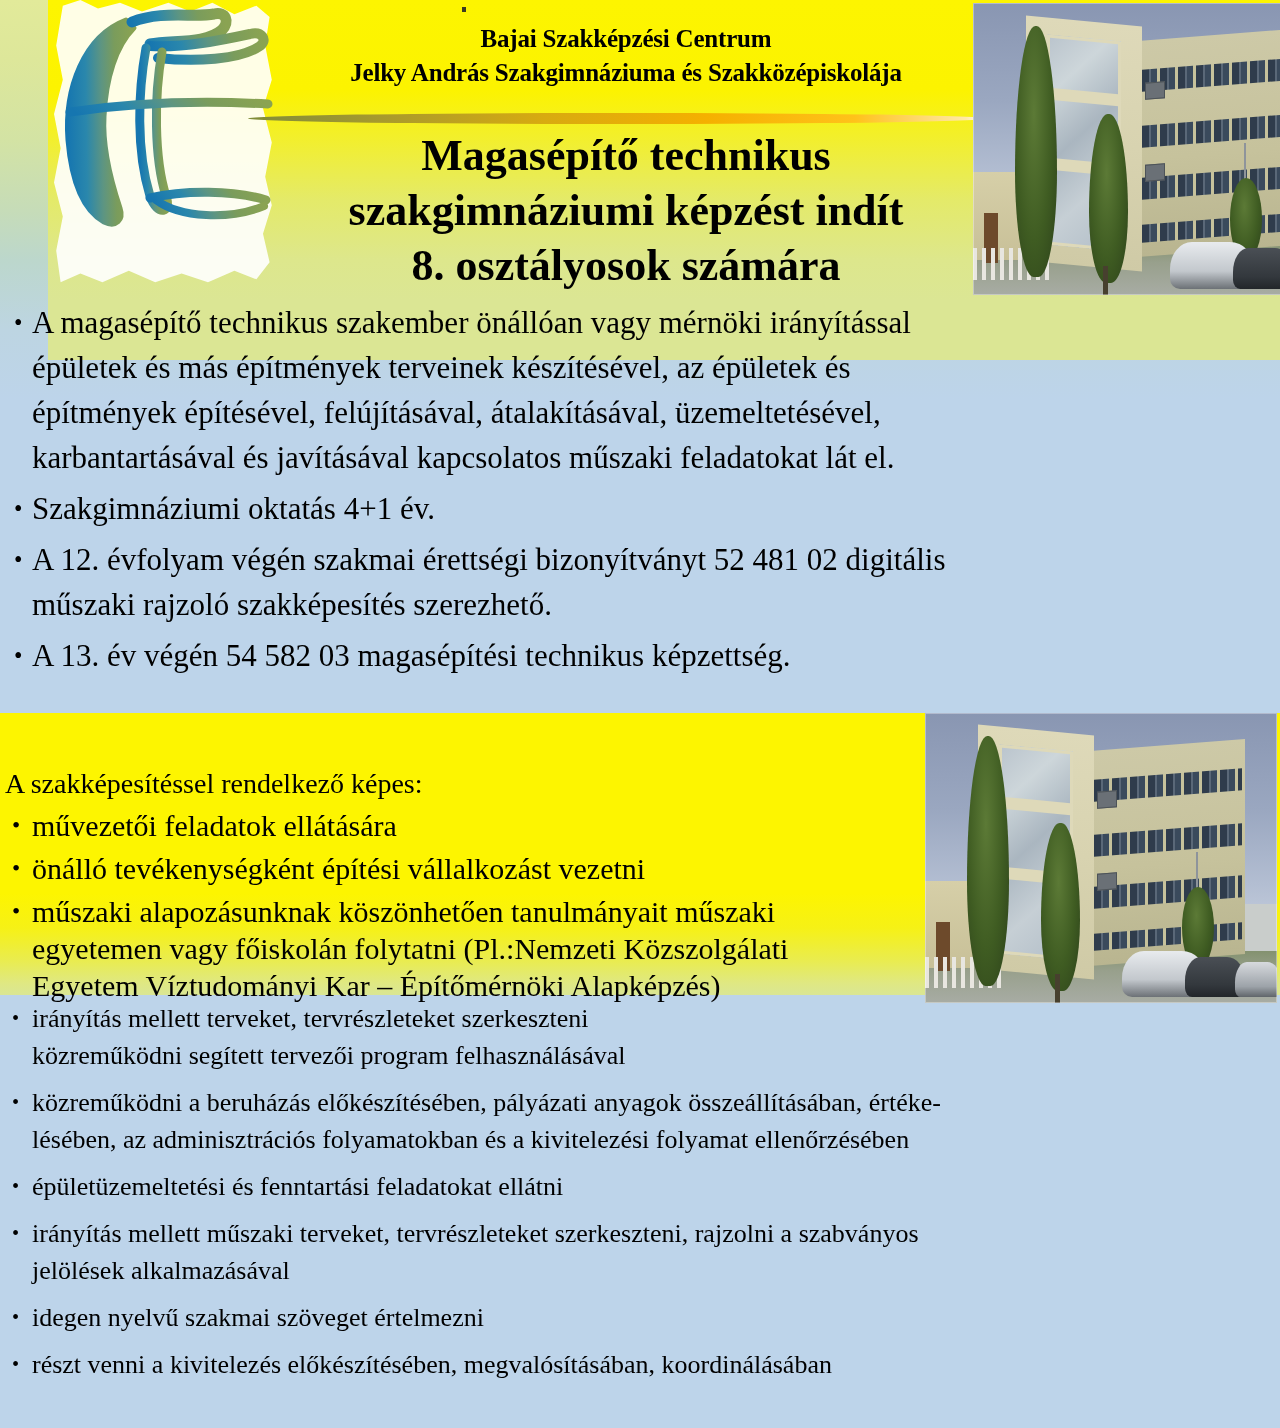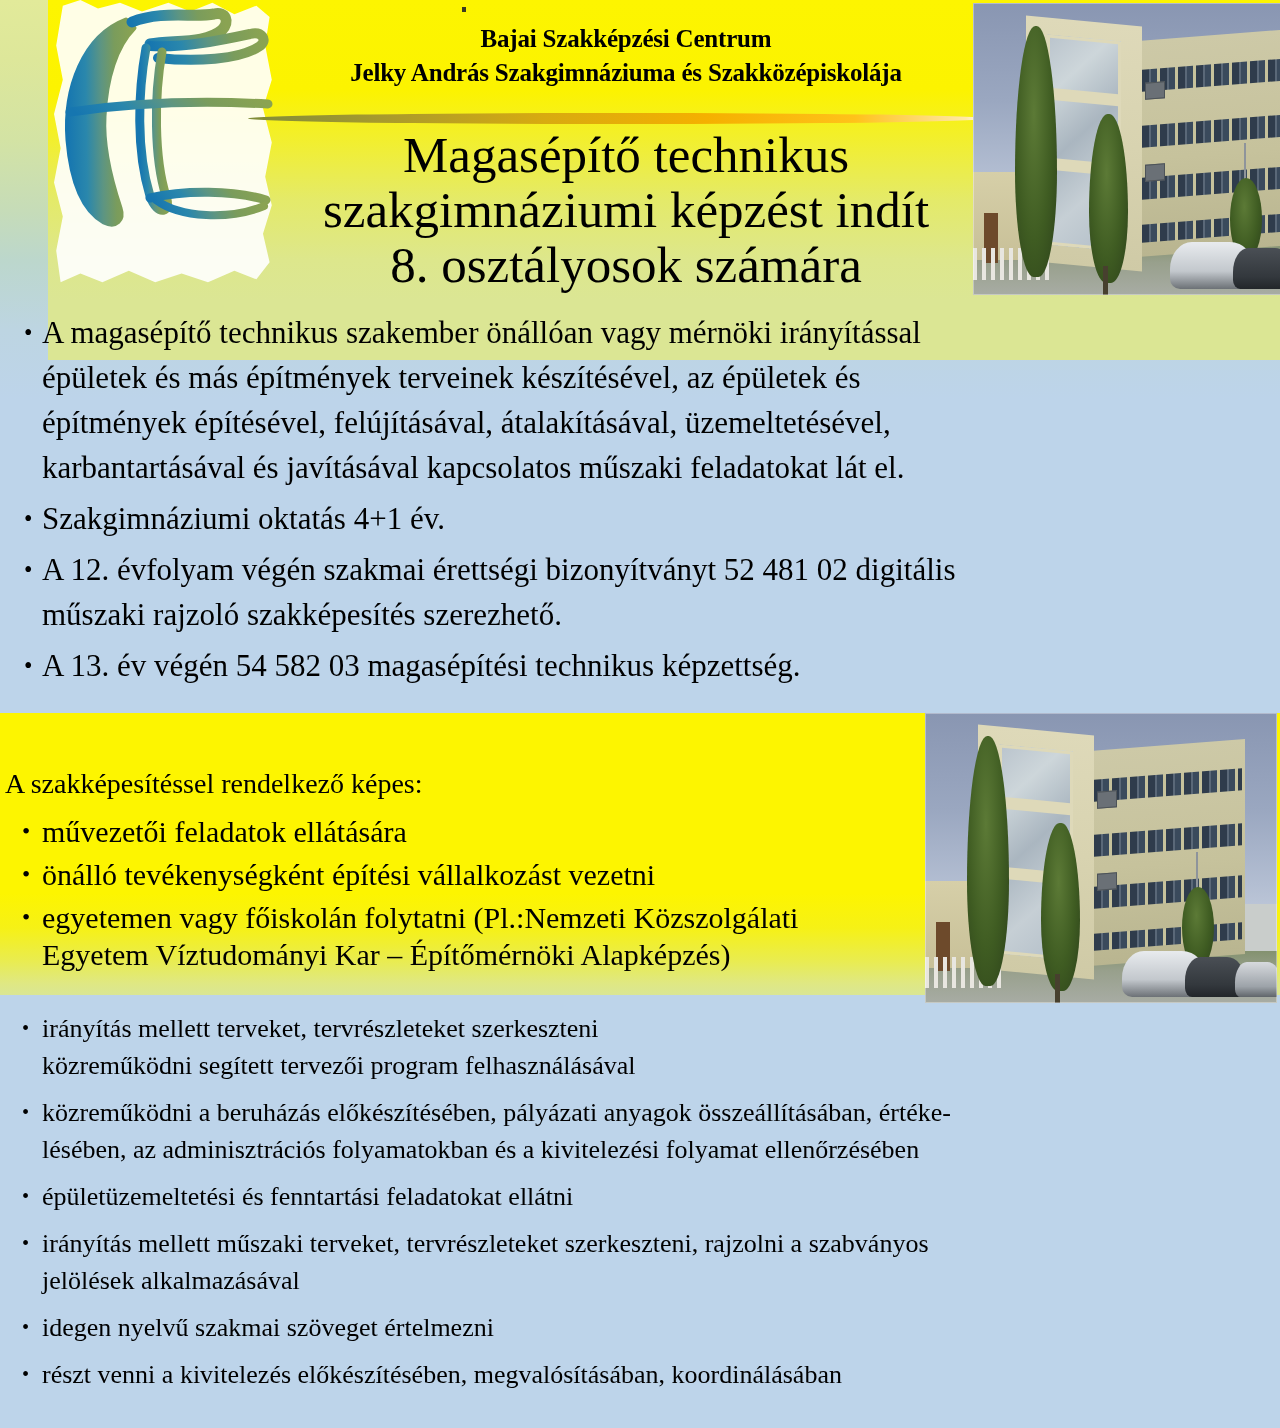--- a/index.html
+++ b/index.html
@@ -193,40 +193,41 @@
     width: 740px; height: 11px;
     background: linear-gradient(to right,
       #7f8c3a 0%, #a79a2d 18%, #d8aa10 40%, #f5b000 62%, #ffc21a 82%, #ffe9a8 97%, #ffffff 100%);
     border-radius: 50% / 50%;
   }
   #slide-title {
     position: absolute;
     left: 228px; top: 128px;
     width: 700px;
     text-align: center;
-    font-size: 51px;
+    font-size: 44px;
     line-height: 55px;
     color: #000000;
+    font-weight: bold;
   }
   .title-line { display: block; white-space: nowrap; }
 
   #dot-artifact {
     position: absolute;
     left: 414px; top: 7px;
     width: 4px; height: 5px;
     background: #3b3b20;
   }
 
   
   #section-upper {
     position: absolute;
     left: 0; top: 300px;
     width: 1280px; height: 412px;
   }
-  .bullet-list { list-style: none; margin: 10px; padding: 0; }
+  .bullet-list { list-style: none; margin: 0; padding: 0; }
   .bullet-item {
     position: relative;
     padding-left: 32px;
     color: #000000;
   }
   .bullet-item::before {
     content: "\2022";
     position: absolute;
     left: 14px; top: 0;
     font-size: 0.78em;
@@ -406,20 +407,21 @@
     <div id="yellow-band-inner">
       <div id="skill-heading">A szakképesítéssel rendelkező képes:</div>
       <ul class="bullet-list">
         <li class="bullet-item">
           <span class="sub-line">művezetői feladatok ellátására</span>
         </li>
         <li class="bullet-item">
           <span class="sub-line">önálló tevékenységként építési vállalkozást vezetni</span>
         </li>
         <li class="bullet-item">
+          <span class="sub-line">műszaki alapozásunknak köszönhetően tanulmányait műszaki</span>
           <span class="sub-line">egyetemen vagy főiskolán folytatni (Pl.:Nemzeti Közszolgálati</span>
           <span class="sub-line">Egyetem Víztudományi Kar – Építőmérnöki Alapképzés)</span>
         </li>
       </ul>
     </div>
   </div>
 
   <div id="lower-photo">
     <div class="ph-inner">
       <div class="photo-scene">

